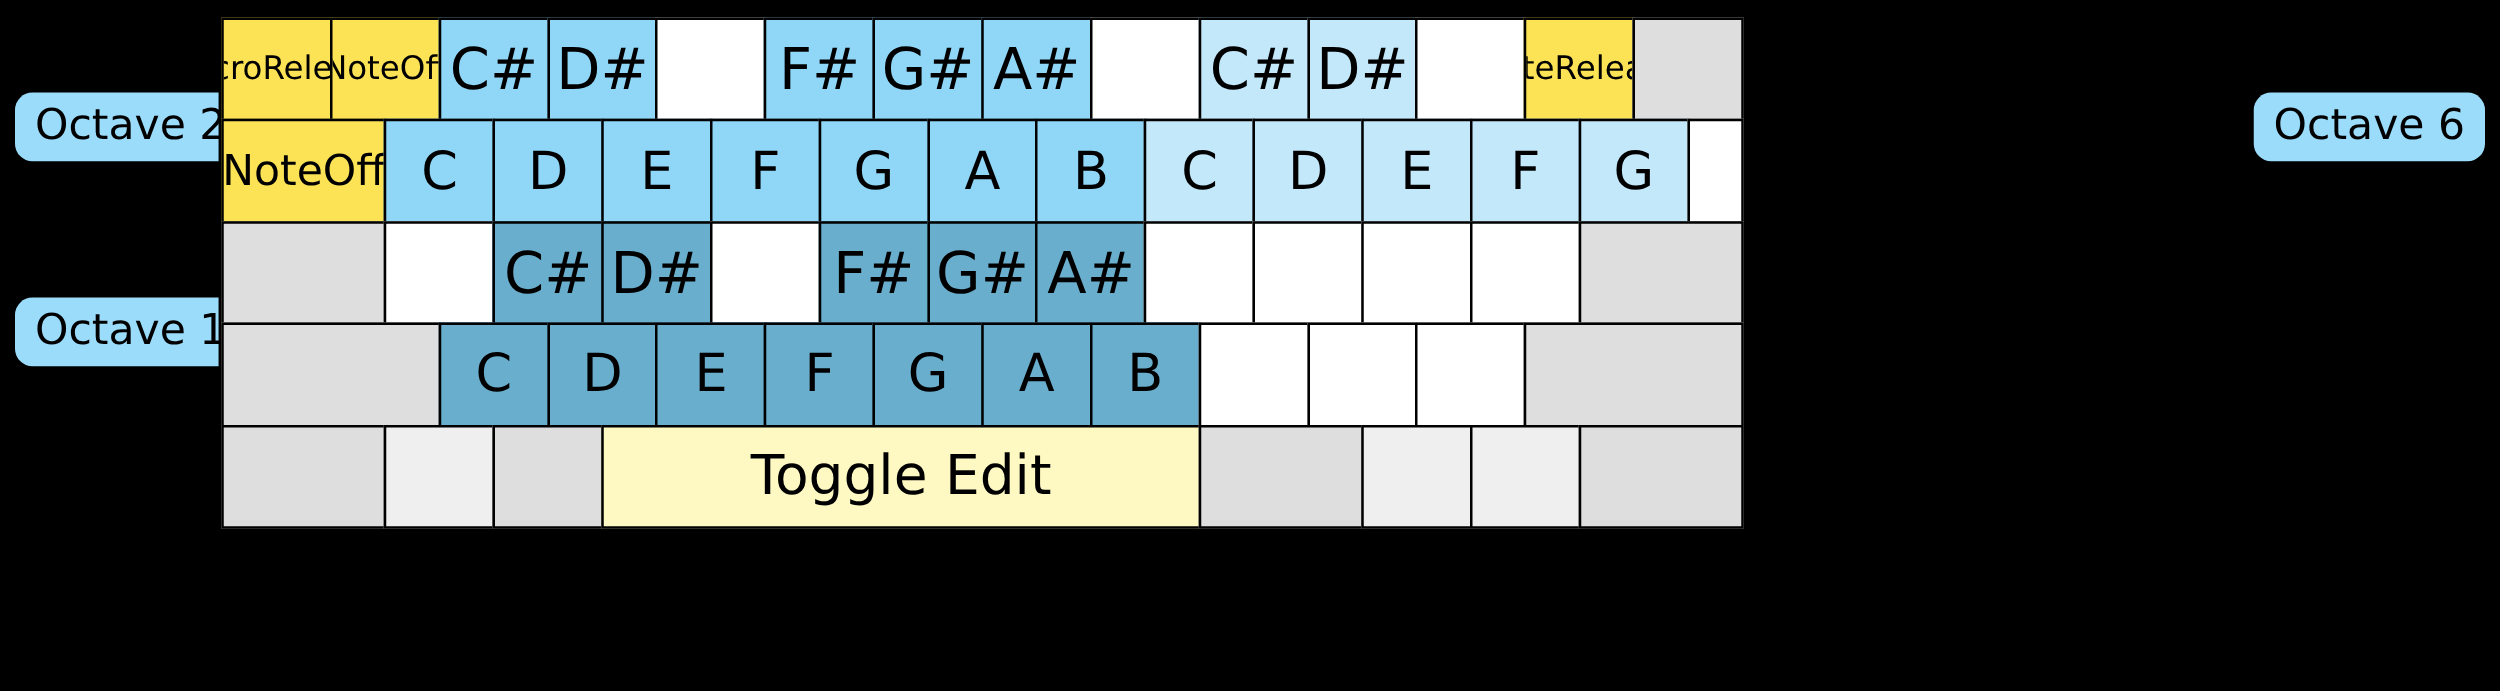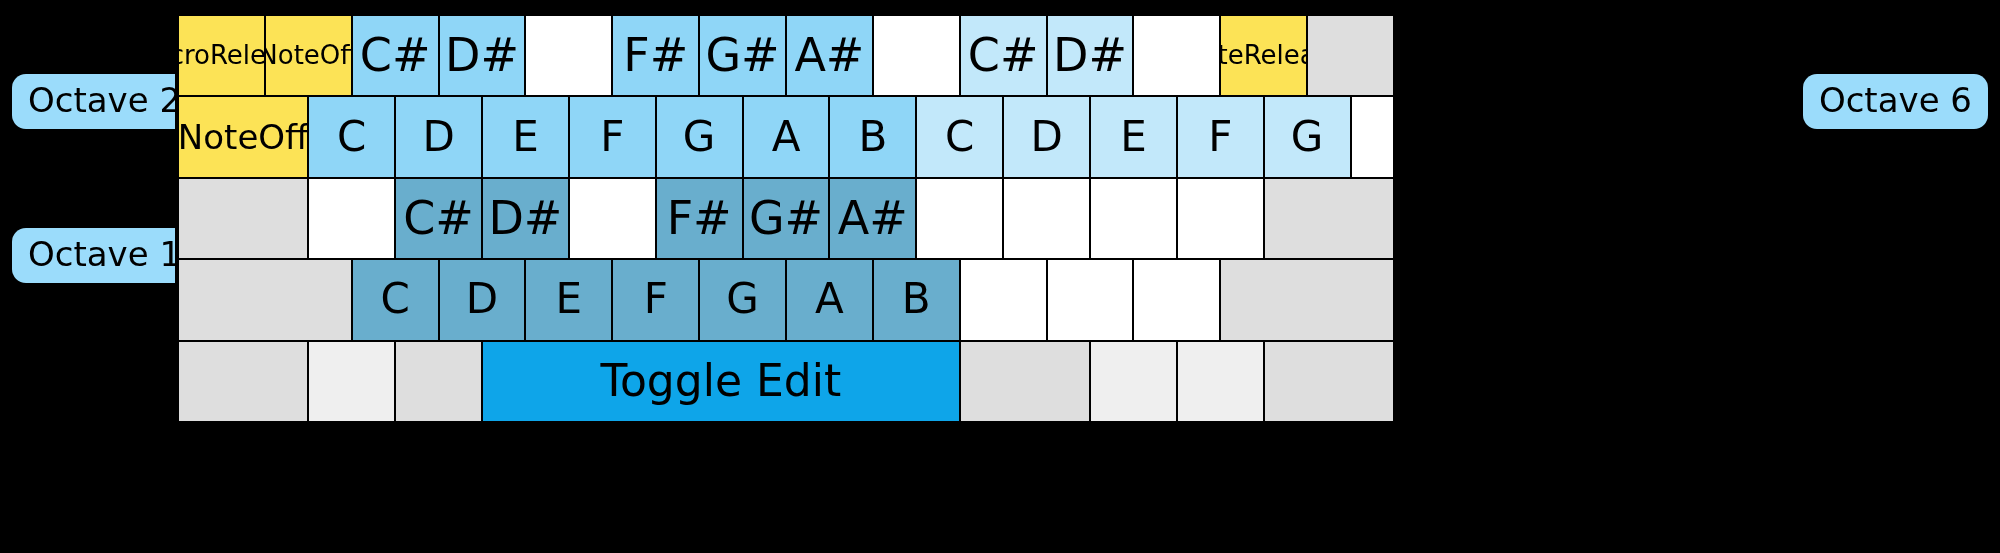--- a/index.html
+++ b/index.html
@@ -22,21 +22,21 @@
     background: #9BDCFB;
     border-radius: 14px;
     color: #000;
     font-size: 34px;
     line-height: 1;
     padding: 9px 16px 12px 16px;
     white-space: nowrap;
     letter-spacing: 0px;
   }
   #oct2-pill { left: 12px;  top: 74px; }
-  #oct1-pill { left: 12px;  top: 228px; }
+  #oct1-pill { left: 12px;  top: 238px; }
   #oct3-pill { right: 12px; top: 74px; }
 
   
   .grid {
     position: absolute;
     left: 175px;
     top: 12px;
     width: 1216px;
     height: 407px;
     display: grid;
@@ -60,21 +60,21 @@
   }
 
   
   .c-yellow  { background: #FCE356; }
   .c-sky     { background: #8FD6F7; }
   .c-lightbl { background: #C2E8FA; }
   .c-steel   { background: #69AECD; }
   .c-white   { background: #FFFFFF; }
   .c-gray    { background: #DEDEDE; }
   .c-gray2   { background: #EFEFEF; }
-  .c-pink    { background: #0ea5e9; }
+  .c-pink    { background: #fef9c3; }
 
   
   .t-big   { font-size: 46px; }
   .t-mid   { font-size: 42px; }
   .t-small { font-size: 26px; }
   .t-note  { font-size: 34px; }
   .t-toggle{ font-size: 44px; }
 </style>
 </head>
 <body>

